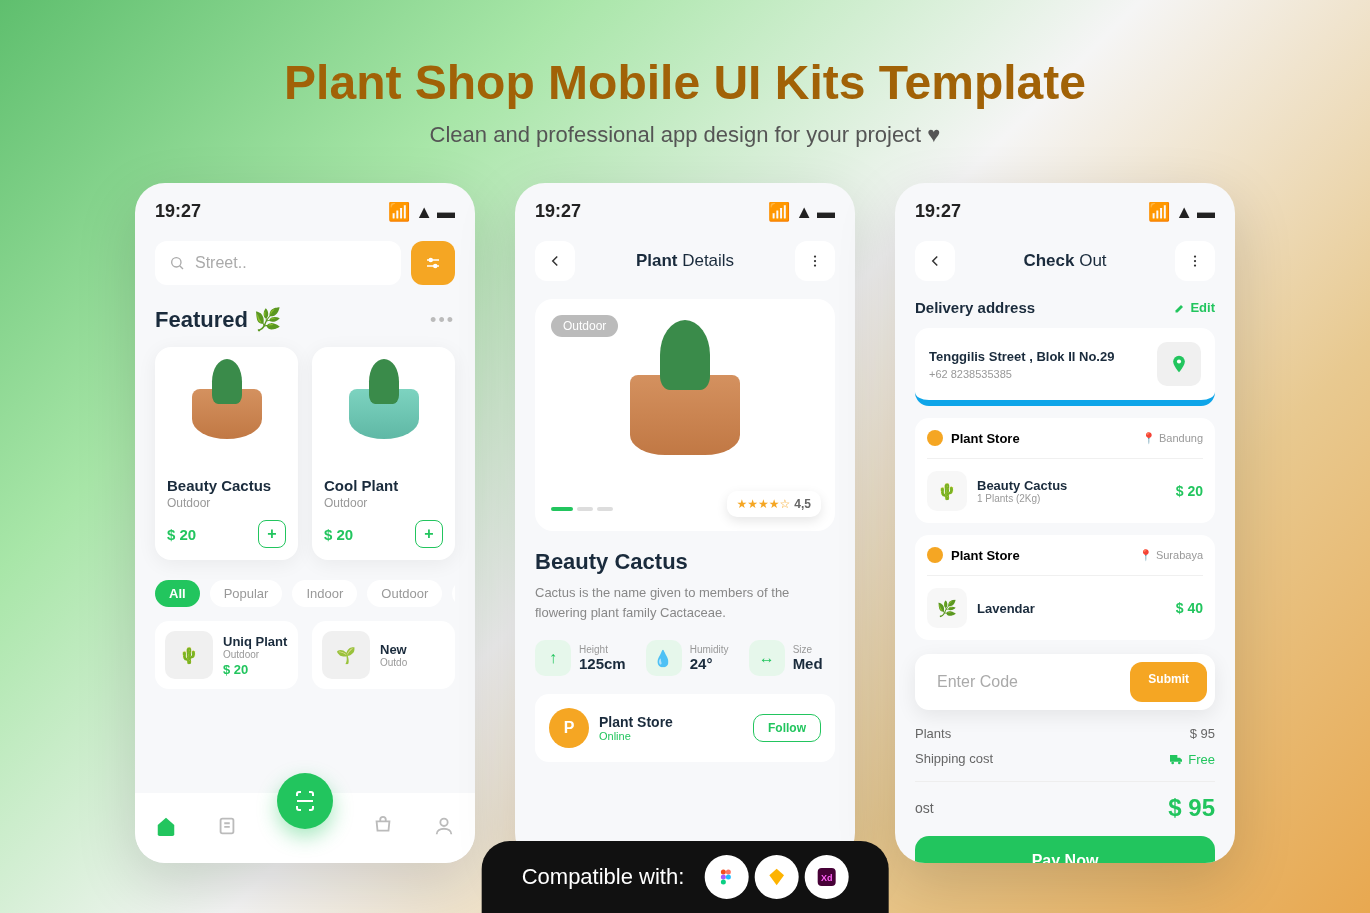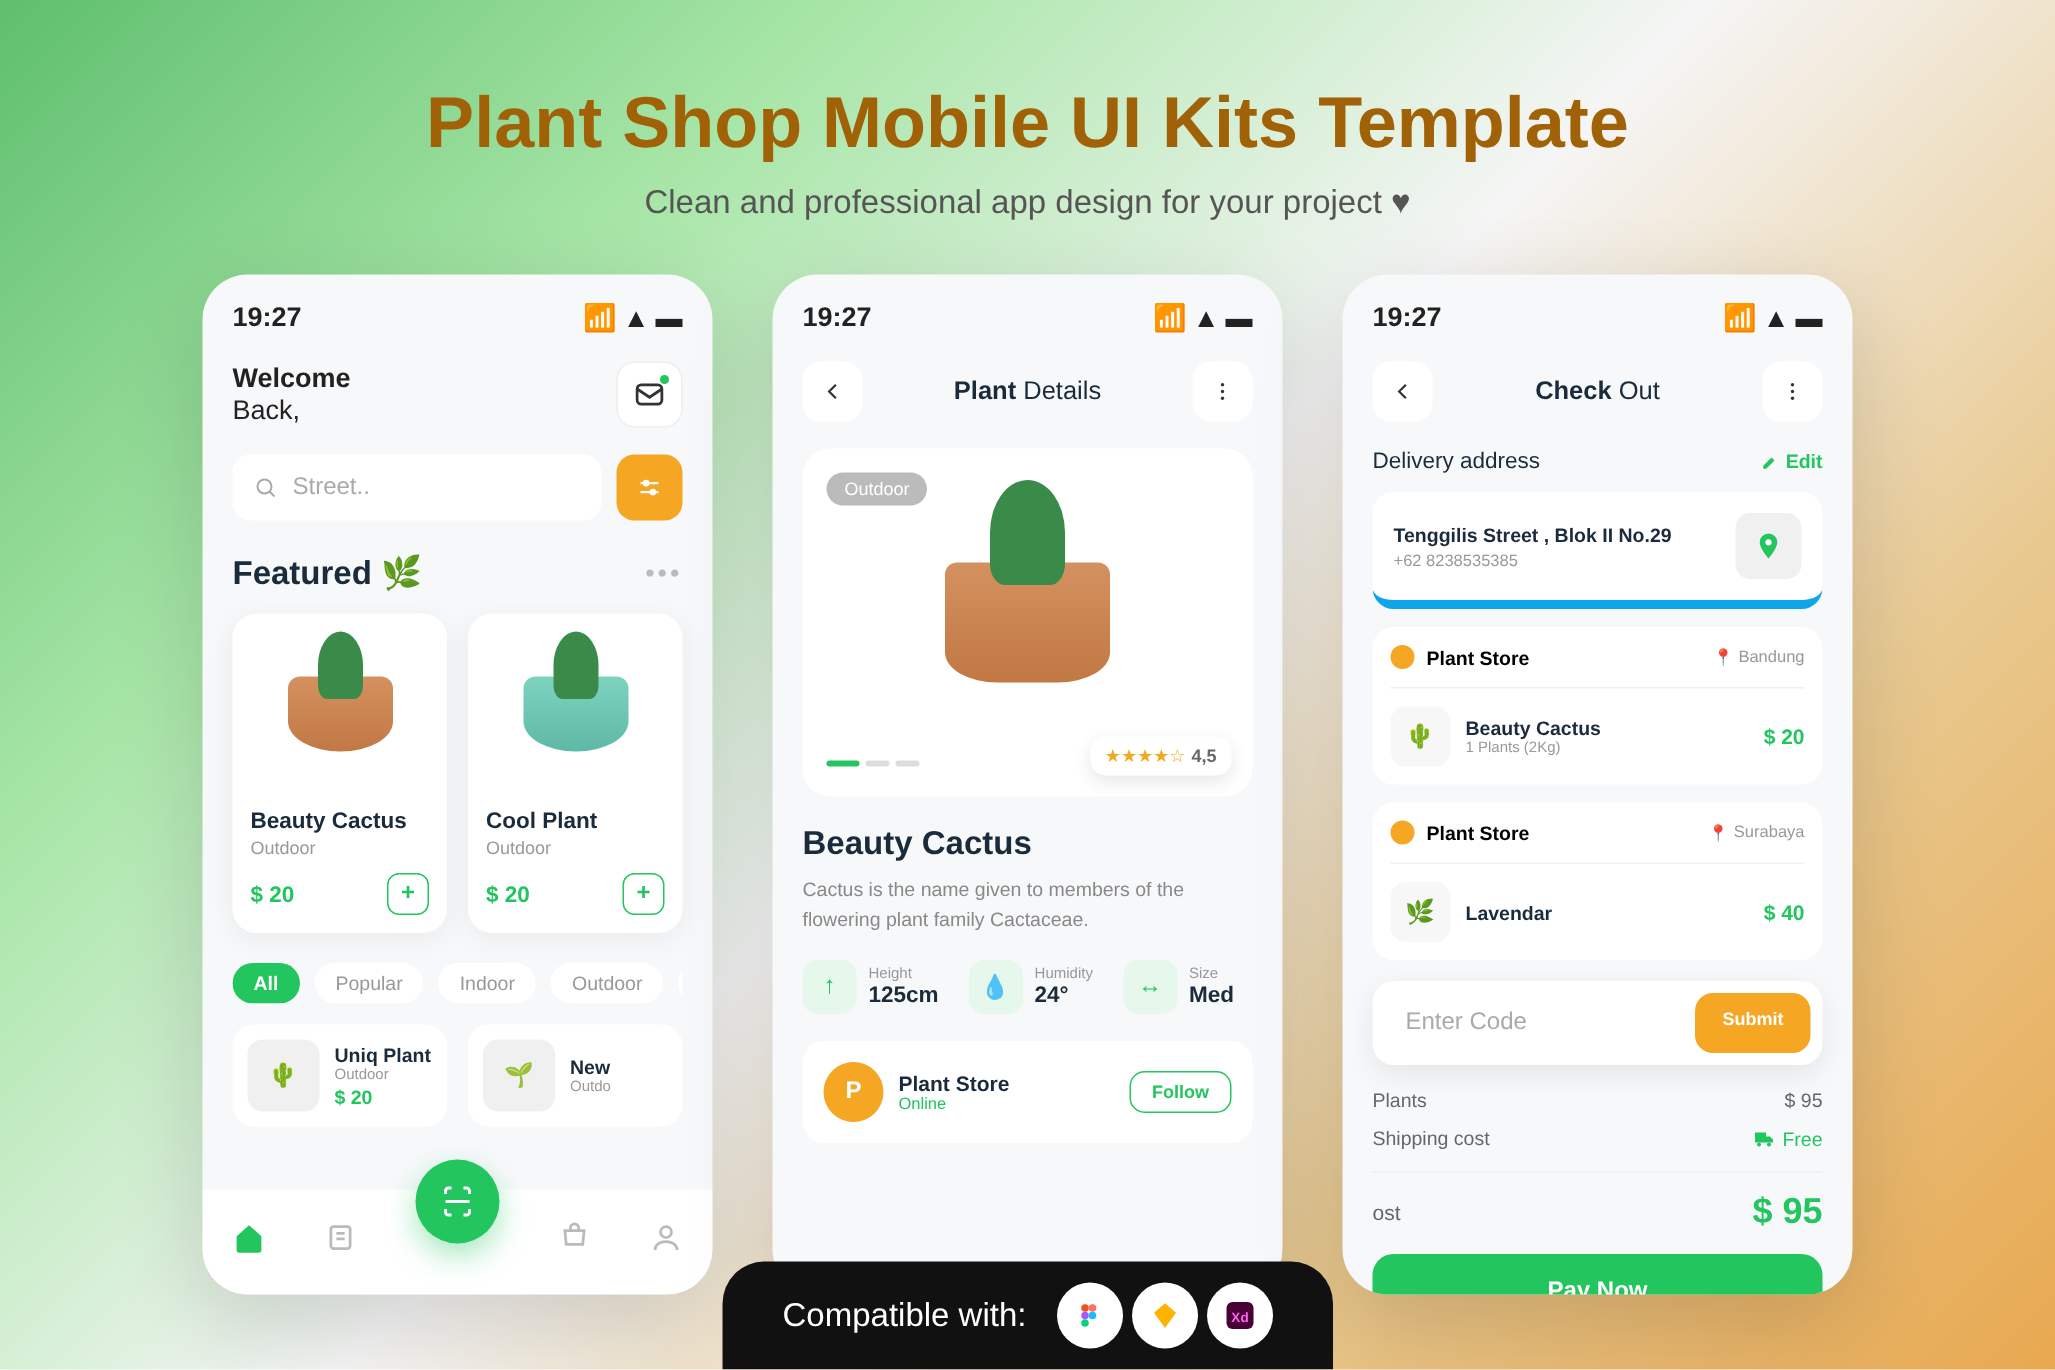--- a/index.html
+++ b/index.html
@@ -103,21 +103,21 @@
 .spec-label { font-size: 10px; color: #999; }
 .spec-value { font-size: 15px; font-weight: 700; color: #1a2b3c; }
 .store-row { display: flex; justify-content: space-between; align-items: center; background: #fff; border-radius: 14px; padding: 14px; margin-top: 18px; }
 .store-left { display: flex; align-items: center; gap: 10px; }
 .store-avatar { width: 40px; height: 40px; border-radius: 50%; background: #f5a623; color: #fff; display: flex; align-items: center; justify-content: center; font-weight: 700; }
 .store-name { font-size: 14px; font-weight: 700; color: #1a2b3c; }
 .store-status { font-size: 11px; color: #22c55e; }
 .follow-btn { padding: 6px 14px; border: 1px solid #22c55e; color: #22c55e; border-radius: 10px; font-size: 12px; font-weight: 600; }
 
 .delivery-row { display: flex; justify-content: space-between; align-items: center; margin-top: 18px; }
-.delivery-title { font-size: 15px; font-weight: 400; color: #1a2b3c; }
+.delivery-title { font-size: 15px; font-weight: 700; color: #1a2b3c; }
 .edit-link { color: #22c55e; font-size: 13px; font-weight: 600; display: flex; align-items: center; gap: 4px; }
 .address-card { background: #fff; border-radius: 14px; padding: 14px; margin-top: 12px; display: flex; justify-content: space-between; align-items: center; border-bottom:6px solid #0ea5e9;}
 .addr-text { font-size: 13px; font-weight: 600; color: #1a2b3c; }
 .addr-phone { font-size: 11px; color: #999; margin-top: 4px; }
 .map-pin { width: 44px; height: 44px; background: #f0f0f0; border-radius: 10px; display: flex; align-items: center; justify-content: center; color: #22c55e; }
 .store-section { background: #fff; border-radius: 14px; margin-top: 12px; padding: 12px; }
 .store-header { display: flex; justify-content: space-between; align-items: center; }
 .store-badge { display: flex; align-items: center; gap: 8px; }
 .store-dot { width: 16px; height: 16px; background: #f5a623; border-radius: 50%; }
 .store-loc { font-size: 11px; color: #999; display: flex; align-items: center; gap: 3px; }
@@ -172,32 +172,20 @@
 
   <div class="phone">
     <div class="status-bar">
       <span>19:27</span>
       <div class="status-icons">
         <span>📶</span>
         <span>▲</span>
         <span>▬</span>
       </div>
     </div>
-    <div class="welcome-row">
-      <div class="welcome-text">
-        <strong>Welcome</strong><br>
-        <span>Back,</span>
-      </div>
-      <div class="mail-btn">
-        <svg width="22" height="22" viewBox="0 0 24 24" fill="none" stroke="#333" stroke-width="2">
-            <rect x="3" y="5" width="18" height="14" rx="3"></rect>
-            <path d="M3 8l9 6 9-6"></path>
-          </svg>
-      </div>
-    </div>
     <div class="search-row">
       <div class="search-input">
         <svg width="16" height="16" viewBox="0 0 24 24" fill="none" stroke="#aaa" stroke-width="2">
             <circle cx="11" cy="11" r="7"></circle>
             <path d="M21 21l-5-5"></path>
           </svg>
         <span>Street..</span>
       </div>
       <div class="filter-btn">
         <svg width="18" height="18" viewBox="0 0 24 24" fill="none" stroke="#fff" stroke-width="2">

